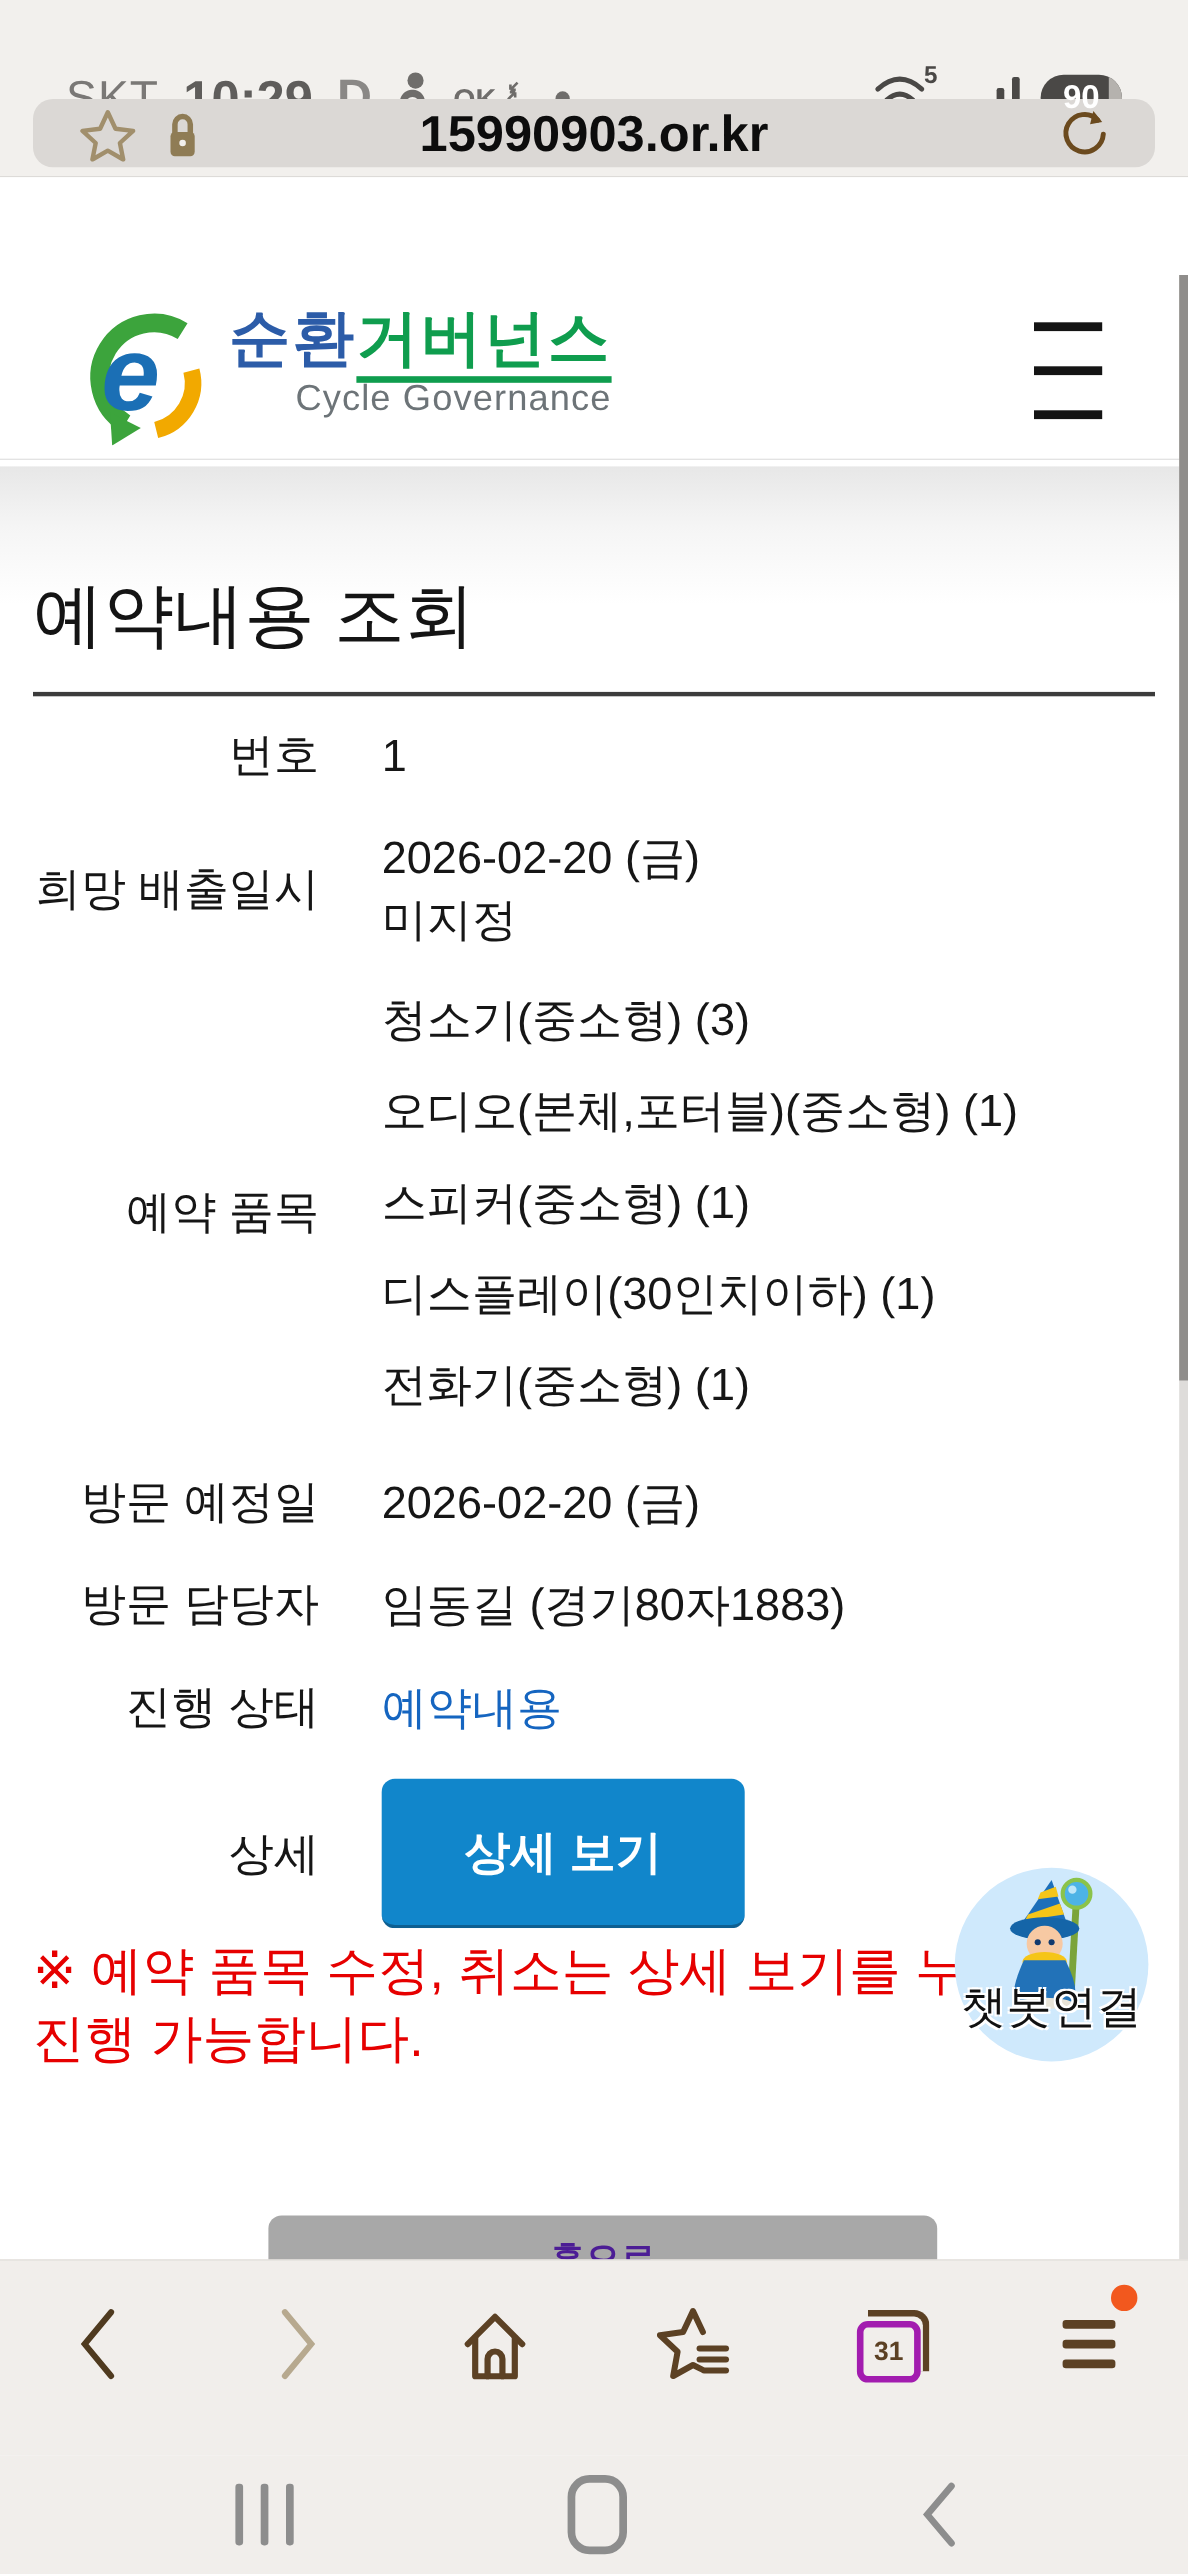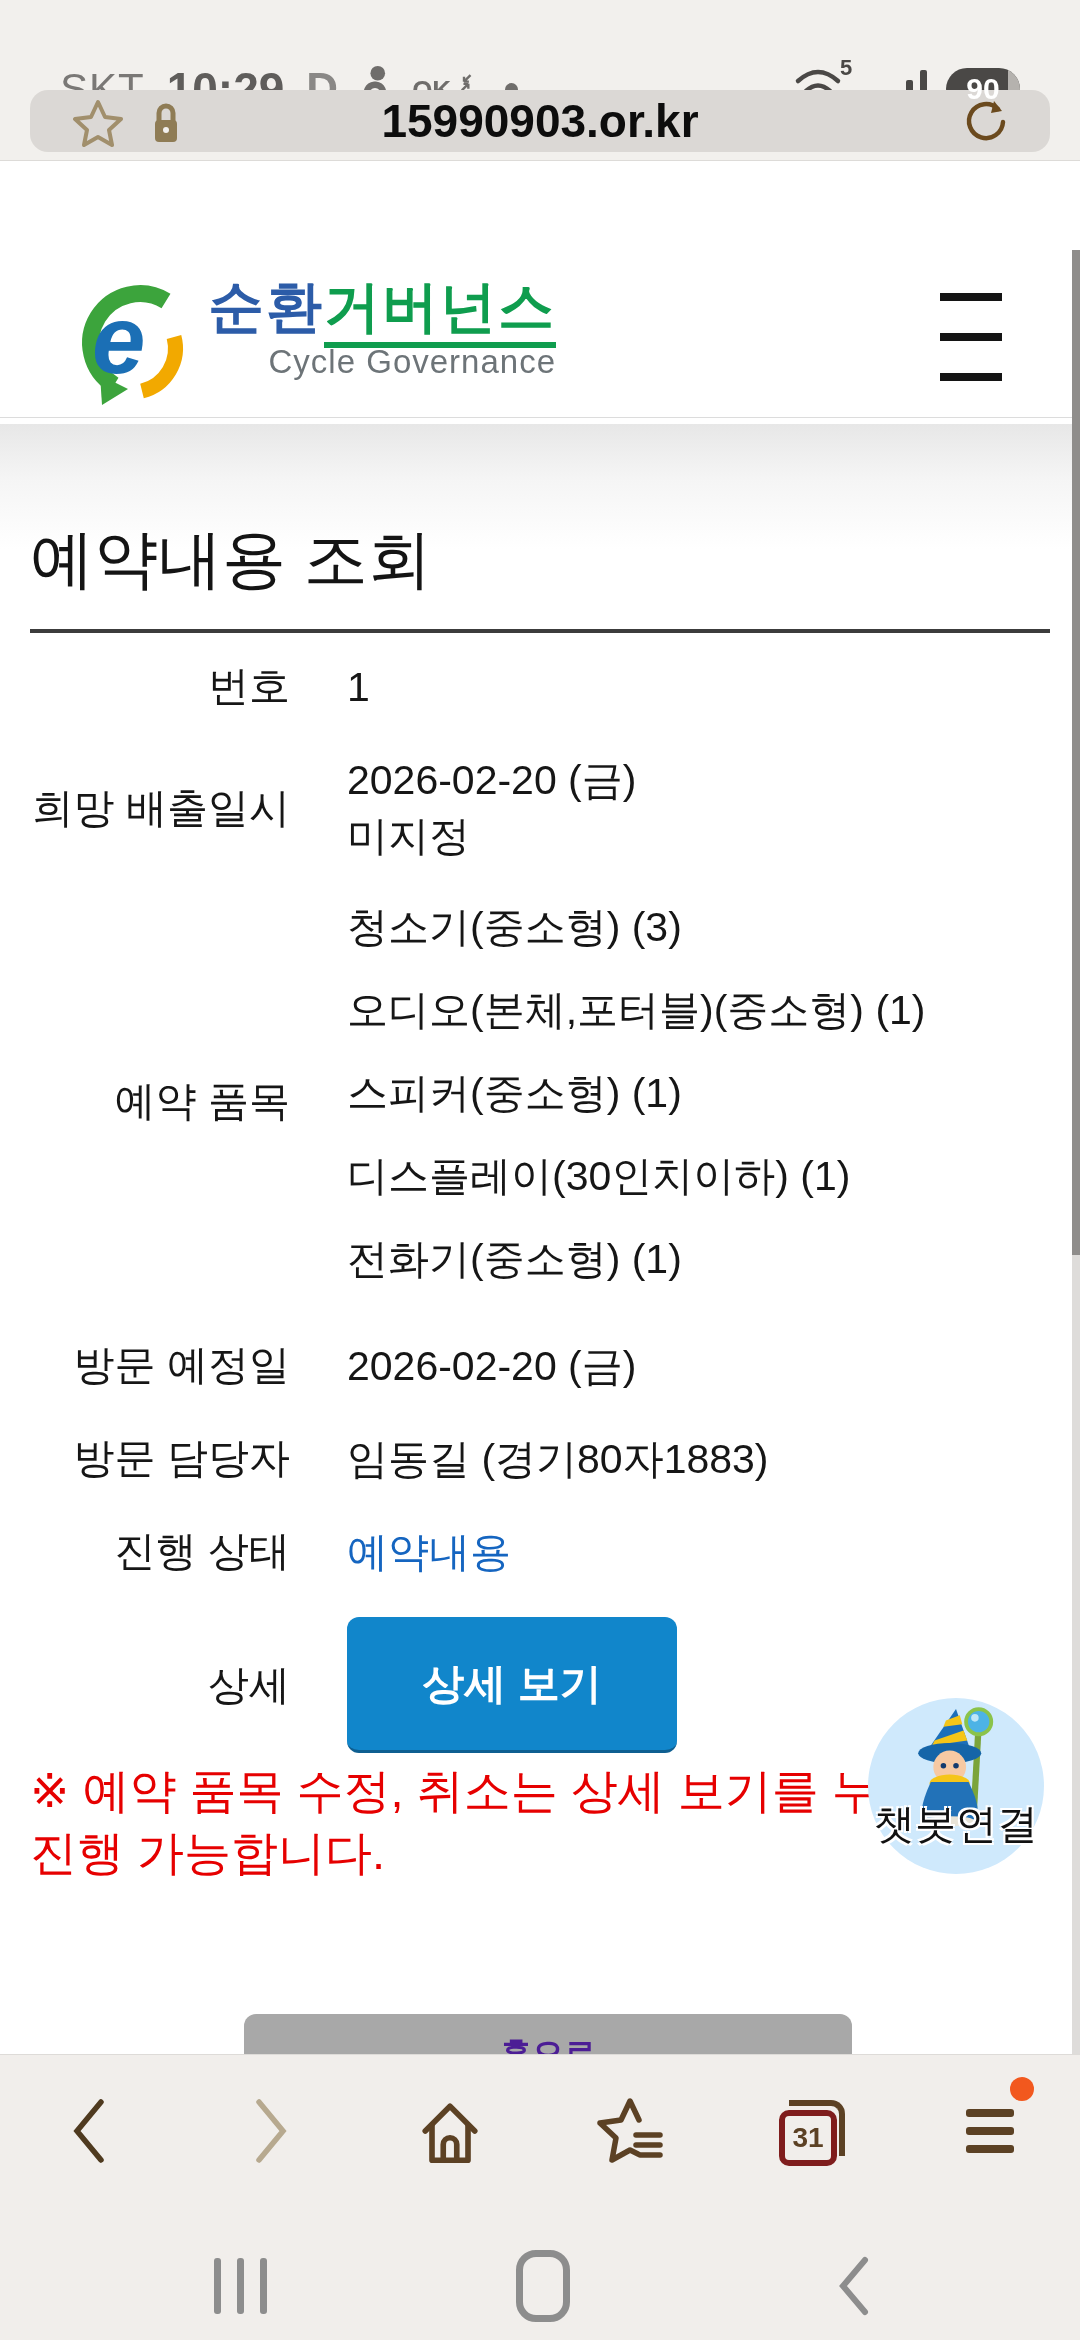--- a/index.html
+++ b/index.html
@@ -83,23 +83,23 @@
 
   
   .browser-toolbar{position:absolute;left:0;top:2054px;width:1080px;height:178px;background:#f1eeeb;
                    border-top:1px solid #dedbd8;z-index:8;display:flex;justify-content:space-between;
                    align-items:flex-start;padding:34px 48px 0 48px;box-sizing:border-box;}
   .tb-btn{width:84px;height:84px;display:flex;align-items:center;justify-content:center;
           position:relative;cursor:pointer;}
   .tabs-icon{position:relative;width:62px;height:62px;}
   .tabs-back{position:absolute;left:10px;top:0;width:50px;height:50px;border:0 solid;
              border-top:6px solid #5c4124;border-right:6px solid #5c4124;border-radius:0 14px 0 0;}
-  .tabs-front{position:absolute;left:0;top:10px;width:46px;height:44px;border:6px solid #7f1d1d;
+  .tabs-front{position:absolute;left:0;top:10px;width:46px;height:44px;border:6px solid #a21caf;
               border-radius:10px;display:flex;align-items:center;justify-content:center;
-              font-size:28px;font-weight:700;color:#5c4124;background:#f1eeeb;}
+              font-size:24px;font-weight:700;color:#5c4124;background:#f1eeeb;}
   .menu-icon .bar{width:48px;height:8px;background:#5c4124;border-radius:3px;margin:10px 0;}
   .menu-dot{position:absolute;right:-2px;top:-12px;width:24px;height:24px;border-radius:50%;
             background:#f2581e;}
 
   
   .android-nav{position:absolute;left:0;top:2232px;width:1080px;height:108px;background:#f1eeeb;z-index:8;}
   .nav-btn{position:absolute;top:0;width:120px;height:108px;display:flex;align-items:center;
            justify-content:center;cursor:pointer;}
   .recents{left:180px;display:flex;gap:16px;}
   .recents .vbar{width:7px;height:56px;background:#8d8d8d;border-radius:3px;}

